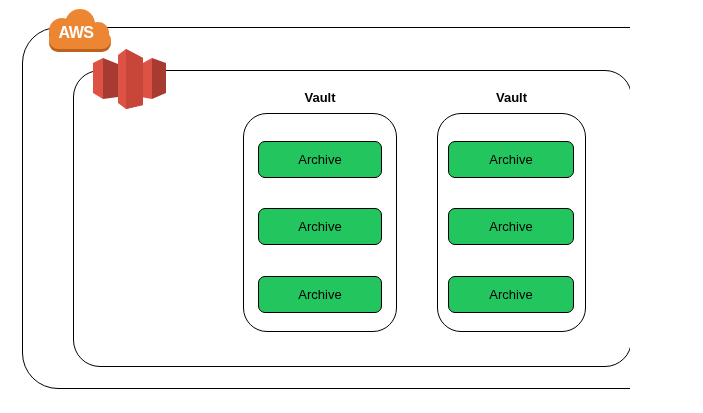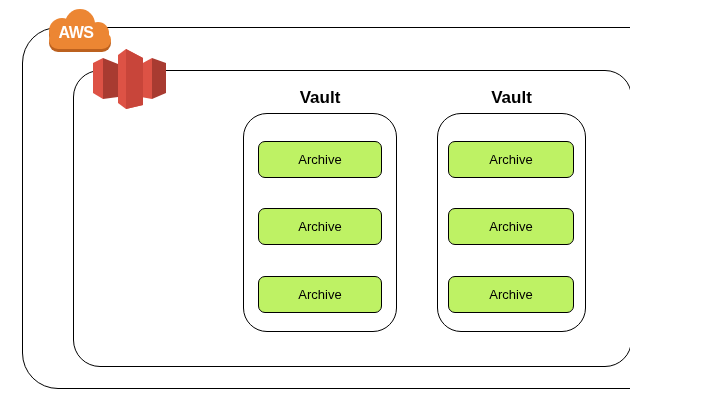--- a/index.html
+++ b/index.html
@@ -34,31 +34,31 @@
   .vault-box {
     position: absolute;
     border: 1.4px solid #000000;
     border-radius: 24px;
     background: #ffffff;
     box-sizing: border-box;
   }
   .vault-label {
     position: absolute;
     height: 18px;
-    font-size: 17px;
+    font-size: 13px;
     font-weight: bold;
     color: #000000;
     text-align: center;
     line-height: 18px;
   }
   .archive-box {
     position: absolute;
     border: 1.4px solid #000000;
     border-radius: 7px;
-    background: #bef264;
+    background: #22c55e;
     box-sizing: border-box;
     display: flex;
     align-items: center;
     justify-content: center;
     font-size: 13px;
     color: #000000;
   }
   .icon {
     position: absolute;
   }

